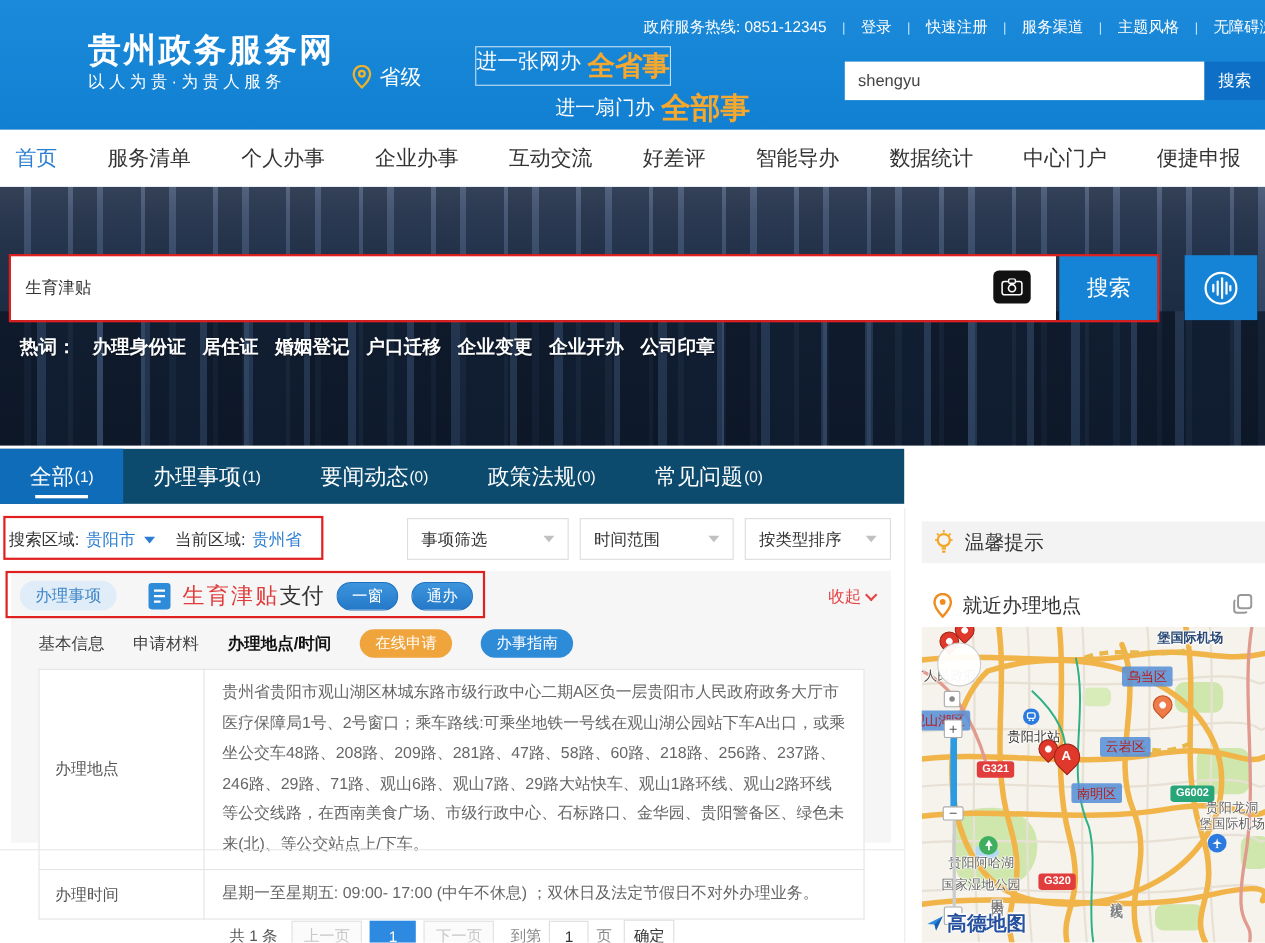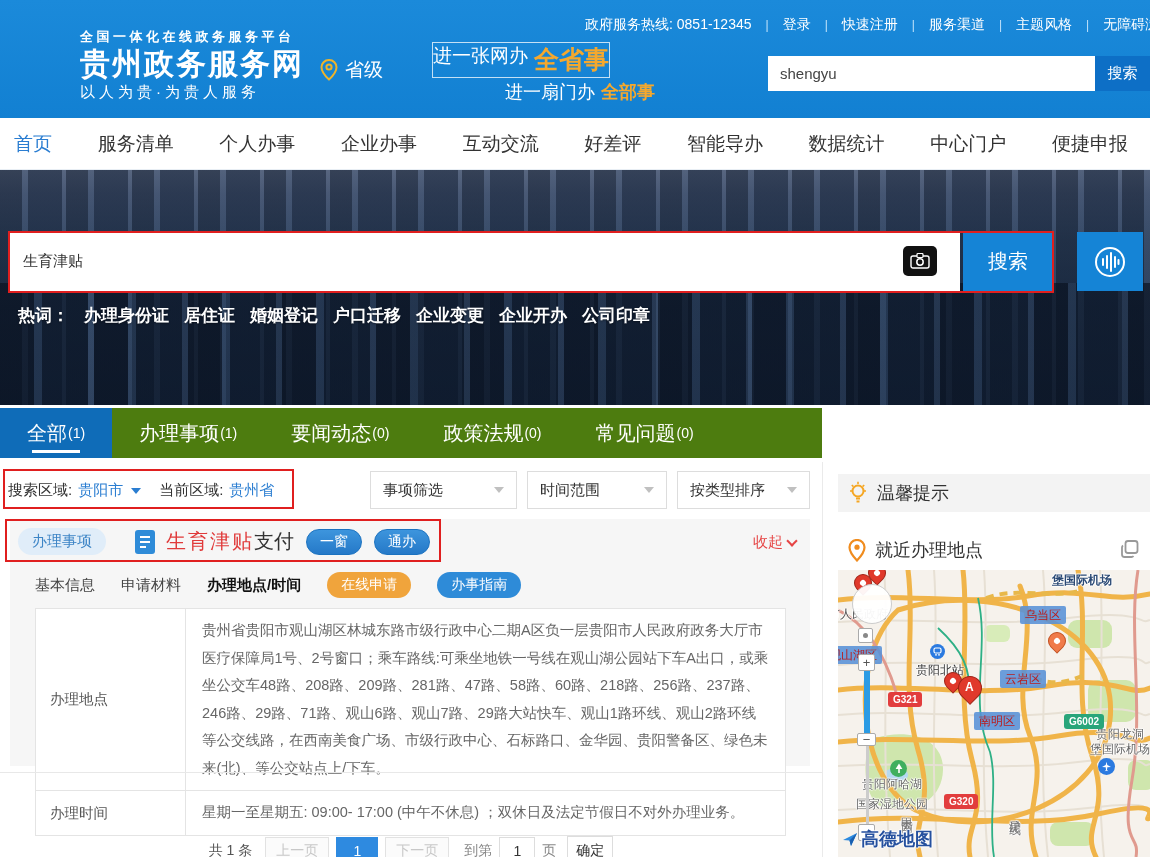--- a/index.html
+++ b/index.html
@@ -22,21 +22,21 @@
   .logo-site { font-size:30px; font-weight:bold; letter-spacing:2px; line-height:34px; margin-top:1px; }
   .logo-motto { font-size:15px; letter-spacing:4px; margin-top:2px; }
   .level-tag { position:absolute; left:320px; top:57px; display:flex; align-items:center; gap:7px;
     color:#fff; font-size:19px; }
   .slogan1 { position:absolute; left:432px; top:42px; width:178px; height:36px;
     border:1px solid rgba(255,255,255,.75); display:flex; align-items:flex-start; justify-content:center; gap:6px;
     color:#fff; font-size:19px; white-space:nowrap; padding:0 8px; }
   .slogan1 .hl { color:#f5a82d; font-size:25px; font-weight:bold; }
   .slogan2 { position:absolute; left:505px; top:80px; display:flex; align-items:center; gap:6px;
     color:#fff; font-size:18px; white-space:nowrap; }
-  .slogan2 .hl { color:#f5a82d; font-size:18px; font-weight:bold; }
+  .slogan2 .hl { color:#f5a82d; font-size:27px; font-weight:bold; }
   .hsearch-input { position:absolute; left:768px; top:56px; width:327px; height:35px; background:#fff;
     border:none; outline:none; font-size:15px; color:#444; padding:12px 12px; font-family:inherit; }
   .hsearch-btn { position:absolute; left:1095px; top:56px; width:55px; height:35px; background:#0d6fc6;
     color:#fff; font-size:15px; border:none; cursor:pointer; font-family:inherit; }
 
   
   .mainnav { position:absolute; left:0; top:118px; width:1150px; height:52px; background:#fff;
     border-bottom:1px solid #e8eef4; box-shadow:0 2px 4px rgba(120,150,180,.18);
     display:flex; align-items:center; justify-content:space-between; padding:0 22px 0 14px; }
   .mainnav .nav-item { font-size:19px; color:#333; cursor:pointer; white-space:nowrap; }
@@ -60,21 +60,21 @@
   .voice-btn { position:absolute; left:1077px; top:62px; width:66px; height:59px; background:#1584d6;
     border:none; cursor:pointer; display:flex; align-items:center; justify-content:center; }
   .hotwords { position:absolute; left:18px; top:134px; display:flex; align-items:center; gap:15px;
     color:#fff; font-size:17px; font-weight:bold; text-shadow:0 1px 2px rgba(0,0,0,.4); }
   .hotwords a { color:#fff; text-decoration:none; cursor:pointer; font-weight:bold; }
 
   
   .anno { position:absolute; border:2px solid #e01f1f; pointer-events:none; z-index:40; }
 
   
-  .tabbar { position:absolute; left:0; top:408px; width:822px; height:50px; background:#4d7c0f;
+  .tabbar { position:absolute; left:0; top:408px; width:822px; height:50px; background:#0c4a6e;
     display:flex; align-items:stretch; }
   .tab { display:flex; align-items:center; padding:0 27px; color:#fff; font-size:20px; cursor:pointer;
     white-space:nowrap; position:relative; }
   .tab .cnt { font-size:14px; margin-left:1px; }
   .tab.active { background:#0f6cb8; }
   .tab.active::after { content:""; position:absolute; left:50%; transform:translateX(-50%); bottom:5px;
     width:48px; height:3px; background:#fff; }
 
   
   .filterrow { position:absolute; left:0; top:465px; width:822px; height:47px; }
@@ -197,21 +197,20 @@
       <span class="sep">|</span>
       <a>服务渠道</a>
       <span class="sep">|</span>
       <a>主题风格</a>
       <span class="sep">|</span>
       <a>无障碍浏览</a>
     </div>
 
 
     <div class="logo-texts">
-      <div class="logo-platform">全国一体化在线政务服务平台</div>
       <div class="logo-site">贵州政务服务网</div>
       <div class="logo-motto">以人为贵·为贵人服务</div>
     </div>
 
     <div class="level-tag">
       <svg width="18" height="22" viewBox="0 0 18 22">
         <path d="M9 1 C4.5 1 1.5 4.4 1.5 8.2 C1.5 13.5 9 20.5 9 20.5 S16.5 13.5 16.5 8.2 C16.5 4.4 13.5 1 9 1 Z" fill="none" stroke="#f0b429" stroke-width="2"></path>
         <circle cx="9" cy="8" r="2.6" fill="none" stroke="#f0b429" stroke-width="2"></circle>
       </svg>
       <span>省级</span>

